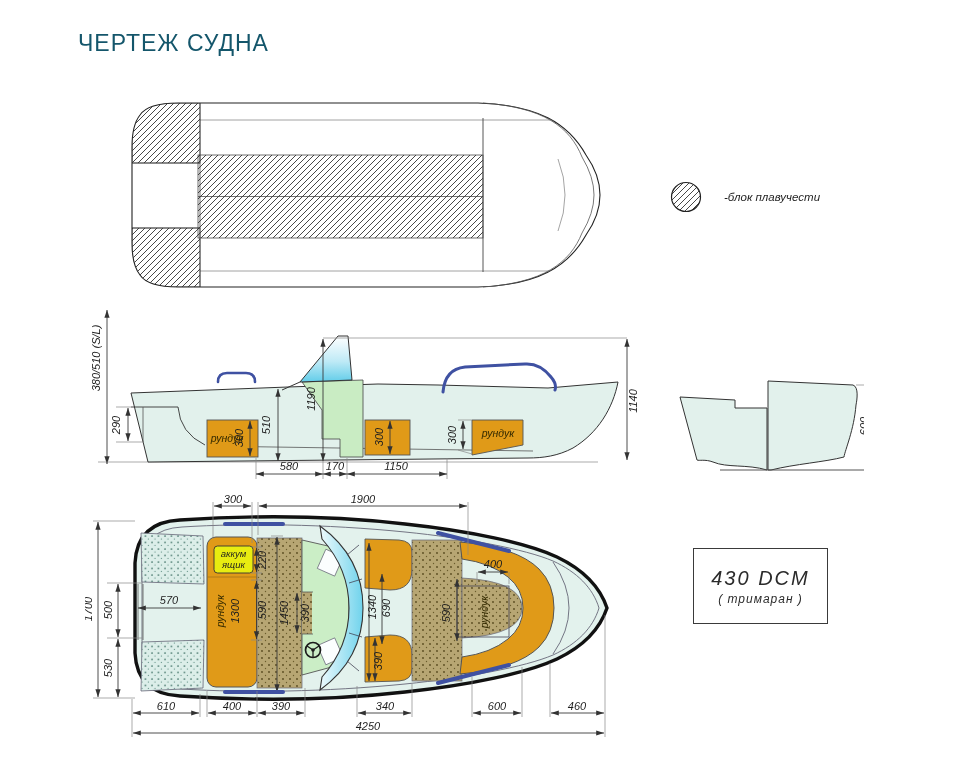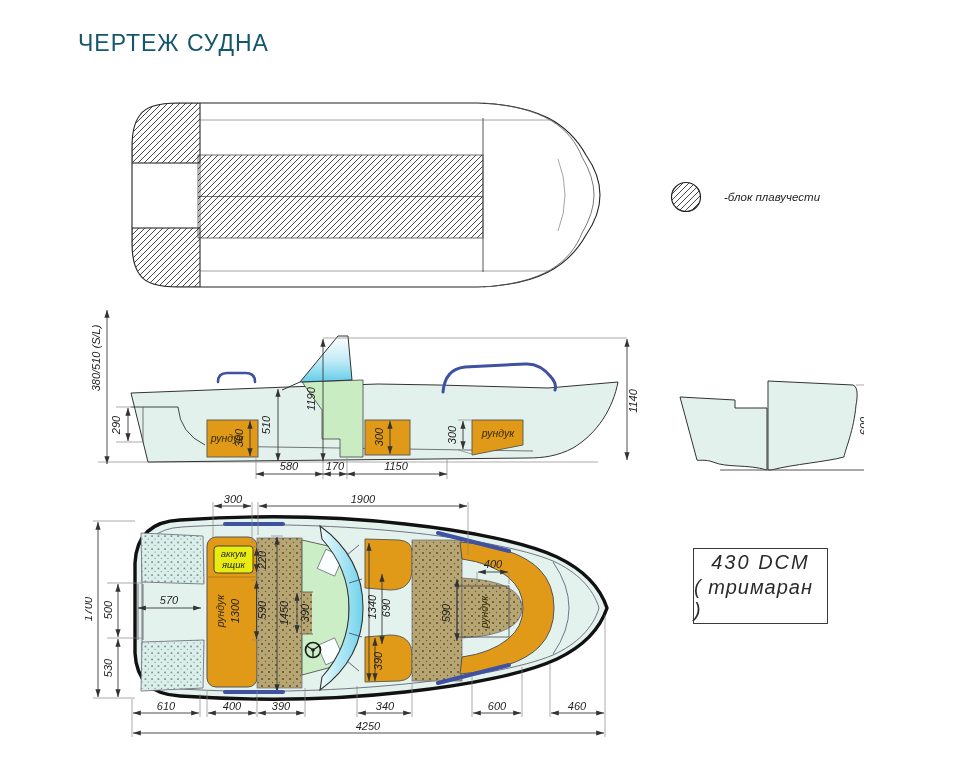--- a/index.html
+++ b/index.html
@@ -1,21 +1,21 @@
 <!DOCTYPE html>
 <html><head>
 <meta charset="utf-8">
 <style>
   html,body{margin:0;padding:0;background:#fff;}
   .canvas{position:relative;width:864px;height:763px;background:#fff;font-family:"Liberation Sans",sans-serif;overflow:hidden;}
   .title{position:absolute;left:78px;top:30px;font-size:23px;font-weight:500;letter-spacing:1px;color:#14566b;}
   .abs{position:absolute;}
   .specbox{position:absolute;left:693px;top:548px;width:133px;height:74px;border:1.6px solid #3a3a3a;display:flex;flex-direction:column;align-items:center;justify-content:center;gap:2px;background:#fff;}
   .specbox .l1{font-style:italic;font-size:20px;letter-spacing:2px;color:#2b2b2b;}
-  .specbox .l2{font-style:italic;font-size:20px;letter-spacing:1px;color:#2b2b2b;}
+  .specbox .l2{font-style:italic;font-size:12px;letter-spacing:1px;color:#2b2b2b;}
   svg text{font-family:"Liberation Sans",sans-serif;}
   .dim{font-style:italic;font-size:11px;fill:#1f1f1f;text-anchor:middle;}
   .dims{font-style:italic;font-size:9.5px;fill:#1f1f1f;text-anchor:middle;}
   .lbl{font-style:italic;font-size:10.5px;fill:#332a00;text-anchor:middle;}
   .dl{stroke:#3a3a3a;stroke-width:0.9;}
   .ext{stroke:#888;stroke-width:0.7;}
   .thin{stroke:#555;stroke-width:0.8;fill:none;}
 </style>
 </head>
 <body>

